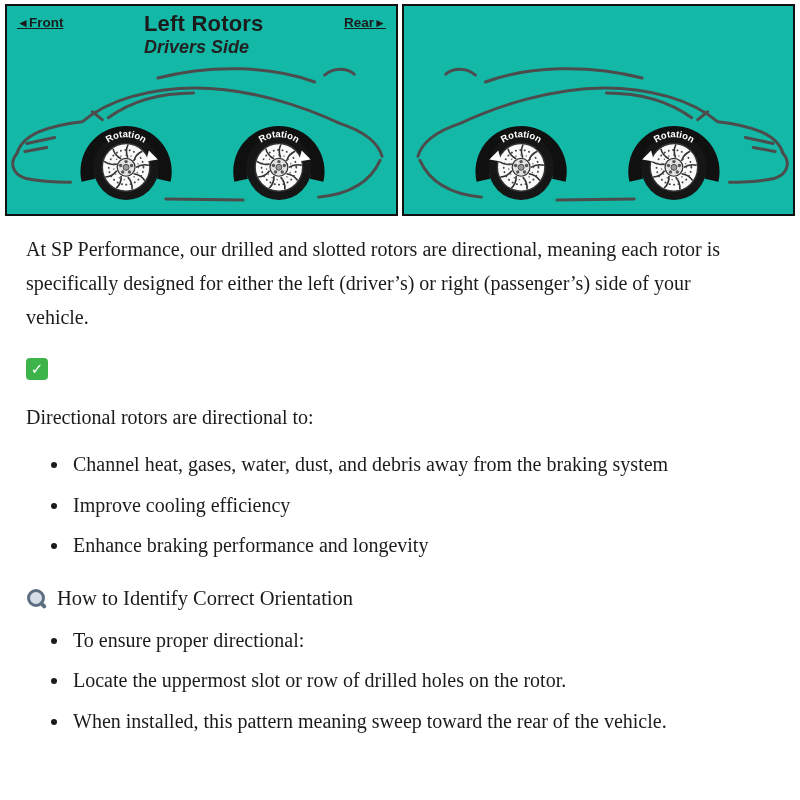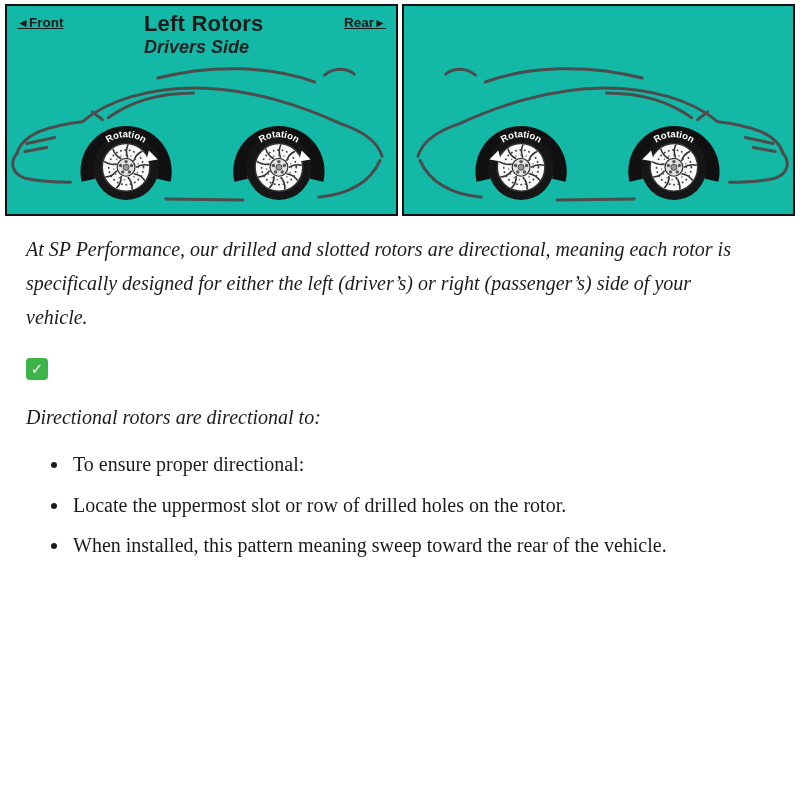--- a/index.html
+++ b/index.html
@@ -32,21 +32,21 @@
     font-size:22px; letter-spacing:.2px;
   }
   .psub {
     font-family:"Liberation Sans", sans-serif; font-weight:bold;
     font-style:italic; font-size:18px; color:#222;
   }
   .car-wrap { position:absolute; left:2px; right:2px; bottom:3px; height:152px; }
 
   
   .content { padding:16px 26px 0 26px; }
-  .para { font-size:20px; line-height:1.7; max-width:722px;font-style:italic; }
+  .para { font-size:20px; line-height:1.7; max-width:722px; }
   .sec-head {
     display:flex; align-items:center; gap:10px;
     margin-top:24px; font-size:20.5px;
   }
   .sec-head.bold { font-weight:bold; }
   .lead { margin-top:20px; }
   ul.blist {
     margin:14px 0 0 44px; font-size:20px; line-height:1.68;
   }
   ul.blist li { margin-bottom:7px; padding-left:3px; max-width:645px; }
@@ -225,21 +225,30 @@
 <div class="content">
 
   <p class="para">At SP Performance, our drilled and slotted rotors are directional, meaning each rotor is specifically designed for either the left (driver’s) or right (passenger’s) side of your vehicle.</p>
 
   <div class="sec-head bold">
     <span class="check-icon">✓</span>
   </div>
 
   <p class="para lead">Directional rotors are directional to:</p>
 
-
+  <ul class="blist">
+    <li>Channel heat, gases, water, dust, and debris away from the braking system</li>
+    <li>Improve cooling efficiency</li>
+    <li>Enhance braking performance and longevity</li>
+  </ul>
+
+  <div class="sec-head">
+    <span class="mag-icon"></span>
+    <span>How to Identify Correct Orientation</span>
+  </div>
 
   <ul class="blist">
     <li>To ensure proper directional:</li>
     <li>Locate the uppermost slot or row of drilled holes on the rotor.</li>
     <li>When installed, this pattern meaning sweep toward the rear of the vehicle.</li>
   </ul>
 
 </div>
 
 </body></html>

